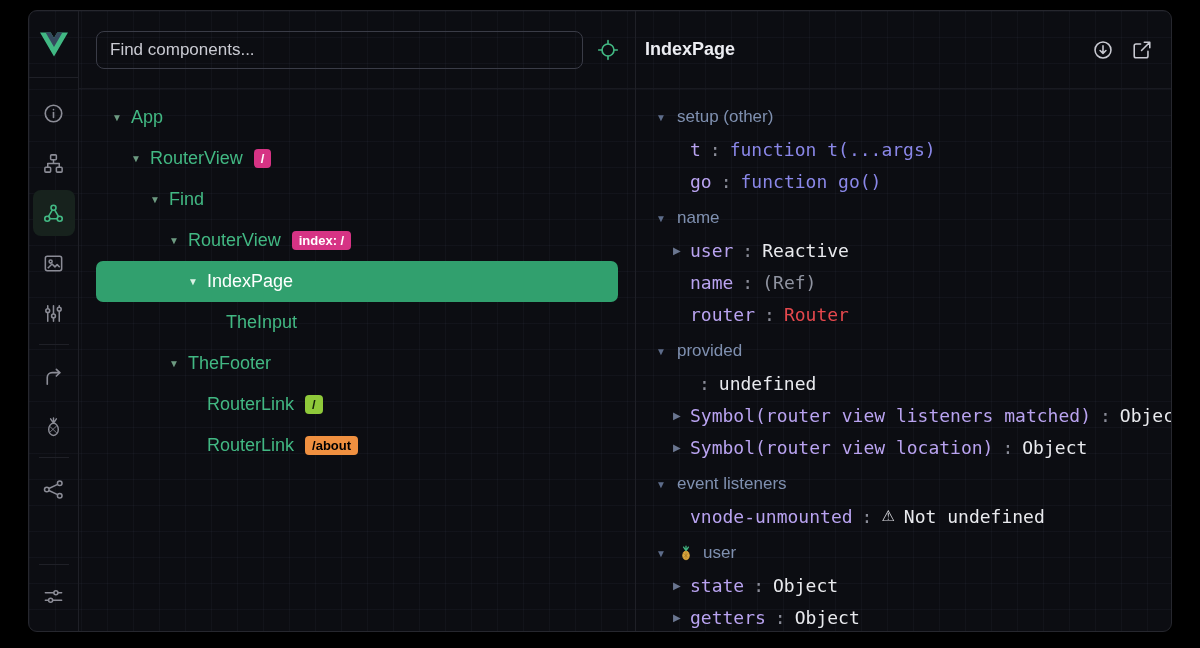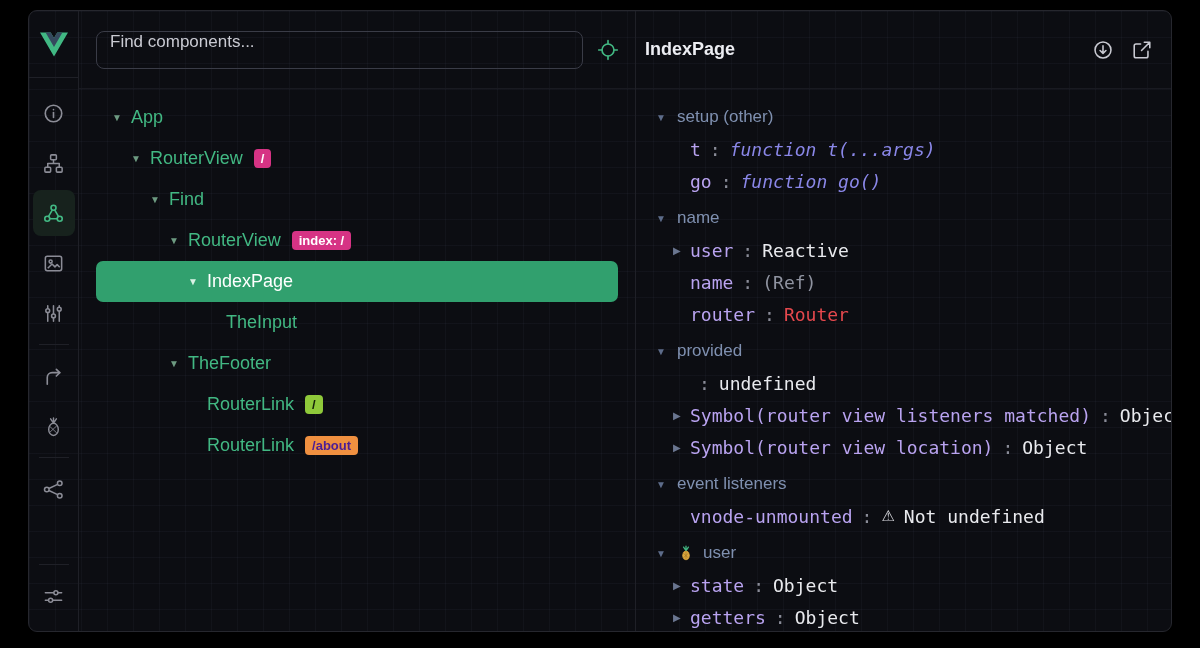--- a/index.html
+++ b/index.html
@@ -21,50 +21,50 @@
   .side-icons { flex:1; display:flex; flex-direction:column; align-items:center; padding-top:10px; }
   .side-btn { width:42px; height:46px; margin:2px 0; border:none; background:transparent; display:flex; align-items:center; justify-content:center; border-radius:8px; cursor:pointer; color:#8b8c96; }
   .side-btn svg { stroke:#8b8c96; }
   .side-btn.active { background:#17221d; }
   .side-btn.active svg { stroke:#42b883; }
   .side-div { width:30px; height:1px; background:#1f2027; margin:6px 0; }
   .side-bottom { margin-top:auto; display:flex; flex-direction:column; align-items:center; padding-bottom:10px; }
   
   .middle { width:557px; flex:none; border-right:1px solid #1f2027; display:flex; flex-direction:column; }
   .mid-header { height:78px; flex:none; display:flex; align-items:center; padding:0 16px 0 17px; border-bottom:1px solid #191a21; }
-  .search-box { flex:1; height:38px; border:1px solid #3a3c47; border-radius:8px; display:flex; align-items:flex-start; padding:0 13px; }
+  .search-box { flex:1; height:38px; border:1px solid #3a3c47; border-radius:8px; display:flex; align-items:center; padding:0 13px; }
   .search-box input { background:transparent; border:none; outline:none; width:100%; color:#dfe0e6; font-size:17px; font-family:"Liberation Sans", sans-serif; }
   .search-box input::placeholder { color:#c9cad2; opacity:1; }
   .target-btn { margin-left:14px; background:none; border:none; cursor:pointer; display:flex; }
   .tree { flex:1; padding-top:8px; overflow:hidden; }
   .tree-row { height:41px; display:flex; align-items:center; margin:0 17px; border-radius:7px; color:#42b883; font-size:18px; white-space:nowrap; cursor:pointer; }
   .tree-row.selected { background:#31a06e; color:#fff; }
   .t-caret { width:19px; flex:none; font-size:10px; color:#6d9a81; }
   .tree-row.selected .t-caret { color:#d9f2e5; }
   .t-badge { margin-left:11px; font-size:13px; font-weight:700; padding:2px 7px; border-radius:4px; line-height:1.2; }
   .badge-pink { background:#d63384; color:#fff; }
   .badge-green { background:#8fc93a; color:#15210a; }
-  .badge-orange { background:#f09040; color:#4c1d95; }
+  .badge-orange { background:#f09040; color:#000000; }
   
   .right { flex:1; display:flex; flex-direction:column; min-width:0; }
   .right-header { height:78px; flex:none; display:flex; align-items:center; padding:0 18px 0 9px; border-bottom:1px solid #191a21; }
   .right-title { color:#ecedf2; font-size:18px; font-weight:600; }
   .right-icons { margin-left:auto; display:flex; gap:17px; }
   .hdr-btn { background:none; border:none; cursor:pointer; display:flex; }
   .inspector { flex:1; overflow:hidden; padding-top:12px; }
   .section { margin-bottom:5px; }
   .section-header { height:32px; display:flex; align-items:center; padding-left:20px; gap:8px; color:#7f90b0; font-size:17px; cursor:pointer; }
   .s-caret { width:13px; font-size:10px; color:#5d6c8a; flex:none; }
   .s-pinia { display:flex; align-items:center; }
   .kv-row { height:32px; display:flex; align-items:center; padding-left:37px; font-family:"DejaVu Sans Mono", monospace; font-size:18px; white-space:nowrap; cursor:pointer; }
   .kv-caret { width:17px; flex:none; font-size:10px; color:#6a7690; font-family:"DejaVu Sans", sans-serif; }
   .kv-key { color:#b9a3f0; }
   .kv-colon { color:#8a8c98; margin:0 9px; }
   .kv-value { color:#e9eaee; }
-  .kv-value.val-function { color:#8a87e8; font-style:italic; }
+  .kv-value.val-function { color:#8a87e8; }
   .kv-value.val-muted { color:#8f93a0; }
   .kv-value.val-red { color:#e5484d; }
   .warn-glyph { color:#d8d9de; margin-right:9px; font-size:15px; font-family:"DejaVu Sans", sans-serif; }
 </style>
 </head>
 <body>
 
 <div class="app">
 
   <aside class="sidebar">

